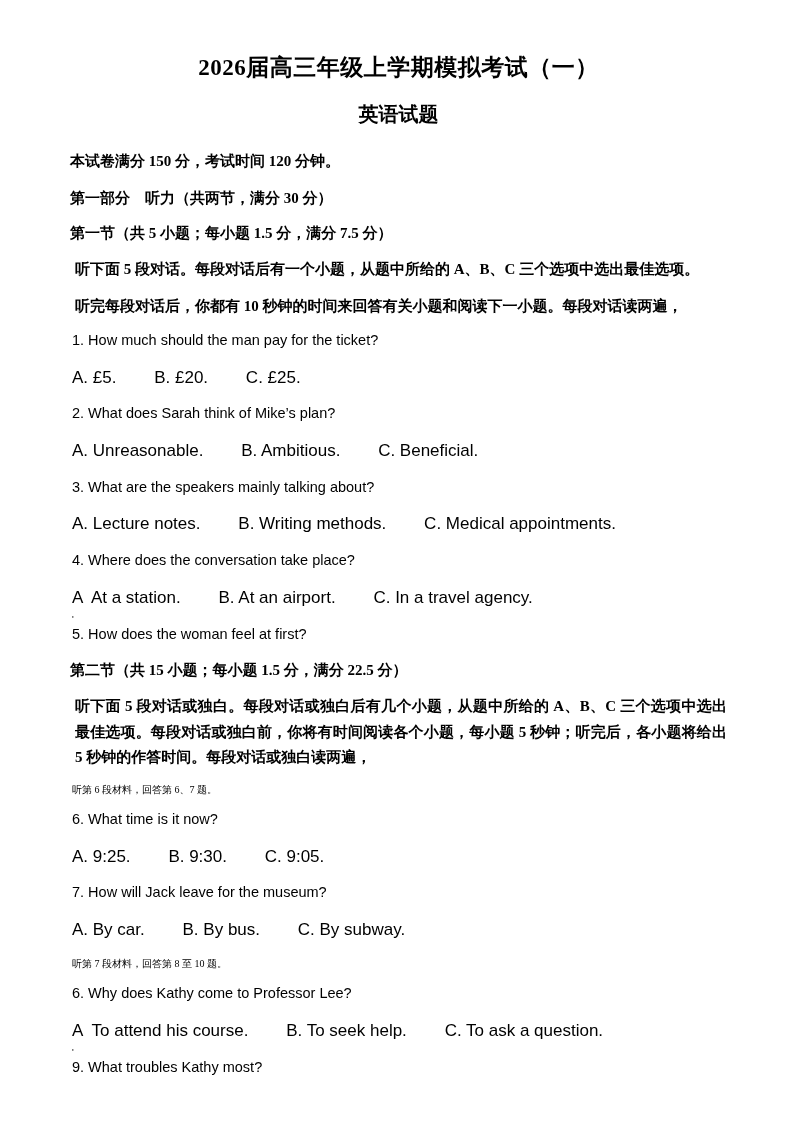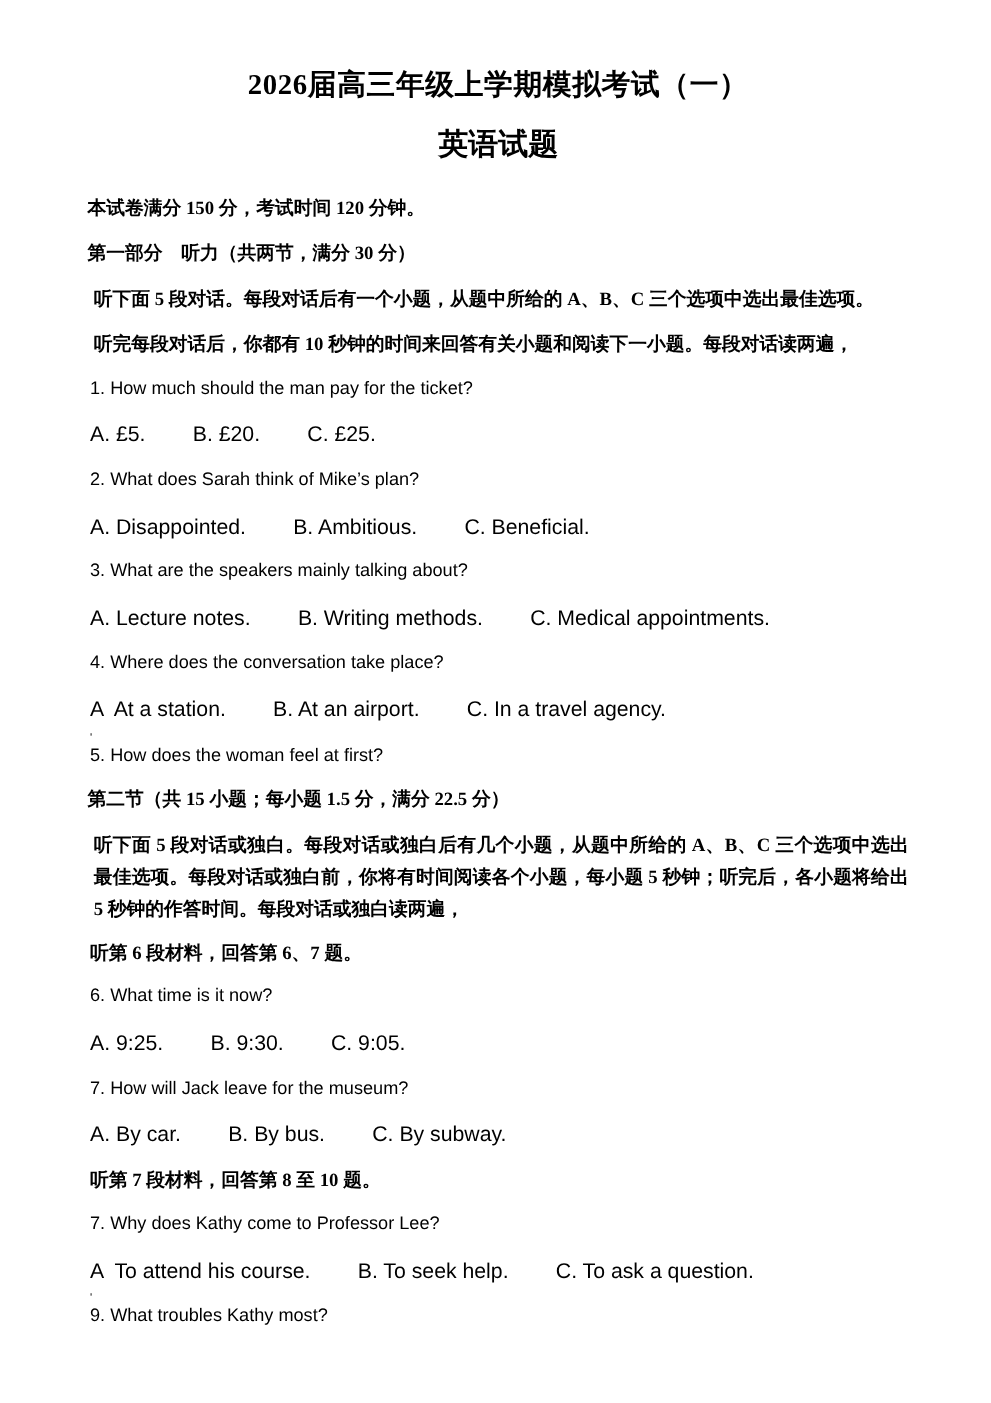--- a/index.html
+++ b/index.html
@@ -27,21 +27,21 @@
     font-family: "Liberation Serif", serif;
     font-size: 23px;
     font-weight: bold;
     letter-spacing: 0.5px;
     margin: 0 0 16px 0;
     line-height: 1.4;
   }
   .title-sub {
     text-align: center;
     font-family: "Liberation Serif", serif;
-    font-size: 24px;
+    font-size: 20px;
     font-weight: bold;
     margin: 12px 0 22px 0;
     line-height: 1.4;
   }
   .exam-info {
     text-align: left;
     font-family: "Liberation Serif", serif;
     font-size: 15px;
     font-weight: bold;
     margin: 0 0 14px 0;
@@ -84,45 +84,46 @@
   .tiny-mark {
     font-family: "Liberation Sans", sans-serif;
     font-size: 9px;
     line-height: 6px;
     margin: 0 0 2px 0;
     padding-left: 2px;
     color: #000;
   }
   .material-head {
     font-family: "Liberation Serif", serif;
-    font-size: 15px;
-    font-weight: bold;
+    font-size: 10px;
+    font-weight: normal;
     margin: 0 0 12px 0;
     line-height: 1.55;
     padding-left: 2px;
   }
 </style>
 </head>
 <body>
 
 <div class="page">
 
   <h1 class="title-main">2026届高三年级上学期模拟考试（一）</h1>
   <h2 class="title-sub">英语试题</h2>
   <p class="exam-info">本试卷满分 150 分，考试时间 120 分钟。</p>
 
   <p class="sec-head">第一部分　听力（共两节，满分 30 分）</p>
+  <p class="sec-head">第一节（共 5 小题；每小题 1.5 分，满分 7.5 分）</p>
   <p class="para-cn">听下面 5 段对话。每段对话后有一个小题，从题中所给的 A、B、C 三个选项中选出最佳选项。</p>
   <p class="para-cn">听完每段对话后，你都有 10 秒钟的时间来回答有关小题和阅读下一小题。每段对话读两遍，</p>
 
   <p class="q-line">1. How much should the man pay for the ticket?</p>
   <p class="opt-line">A. £5.        B. £20.        C. £25.</p>
 
   <p class="q-line">2. What does Sarah think of Mike’s plan?</p>
-  <p class="opt-line">A. Disappointed.        B. Ambitious.        C. Beneficial.</p>
+  <p class="opt-line">A. Unreasonable.        B. Ambitious.        C. Beneficial.</p>
 
   <p class="q-line">3. What are the speakers mainly talking about?</p>
   <p class="opt-line">A. Lecture notes.        B. Writing methods.        C. Medical appointments.</p>
 
   <p class="q-line">4. Where does the conversation take place?</p>
   <p class="opt-line tight">A  At a station.        B. At an airport.        C. In a travel agency.</p>
   <p class="tiny-mark">'</p>
 
   <p class="q-line">5. How does the woman feel at first?</p>
 
@@ -132,19 +133,19 @@
   <p class="material-head">听第 6 段材料，回答第 6、7 题。</p>
 
   <p class="q-line">6. What time is it now?</p>
   <p class="opt-line">A. 9:25.        B. 9:30.        C. 9:05.</p>
 
   <p class="q-line">7. How will Jack leave for the museum?</p>
   <p class="opt-line">A. By car.        B. By bus.        C. By subway.</p>
 
   <p class="material-head">听第 7 段材料，回答第 8 至 10 题。</p>
 
-  <p class="q-line">7. Why does Kathy come to Professor Lee?</p>
+  <p class="q-line">6. Why does Kathy come to Professor Lee?</p>
   <p class="opt-line tight">A  To attend his course.        B. To seek help.        C. To ask a question.</p>
   <p class="tiny-mark">'</p>
 
   <p class="q-line">9. What troubles Kathy most?</p>
 
 </div>
 
 </body></html>

